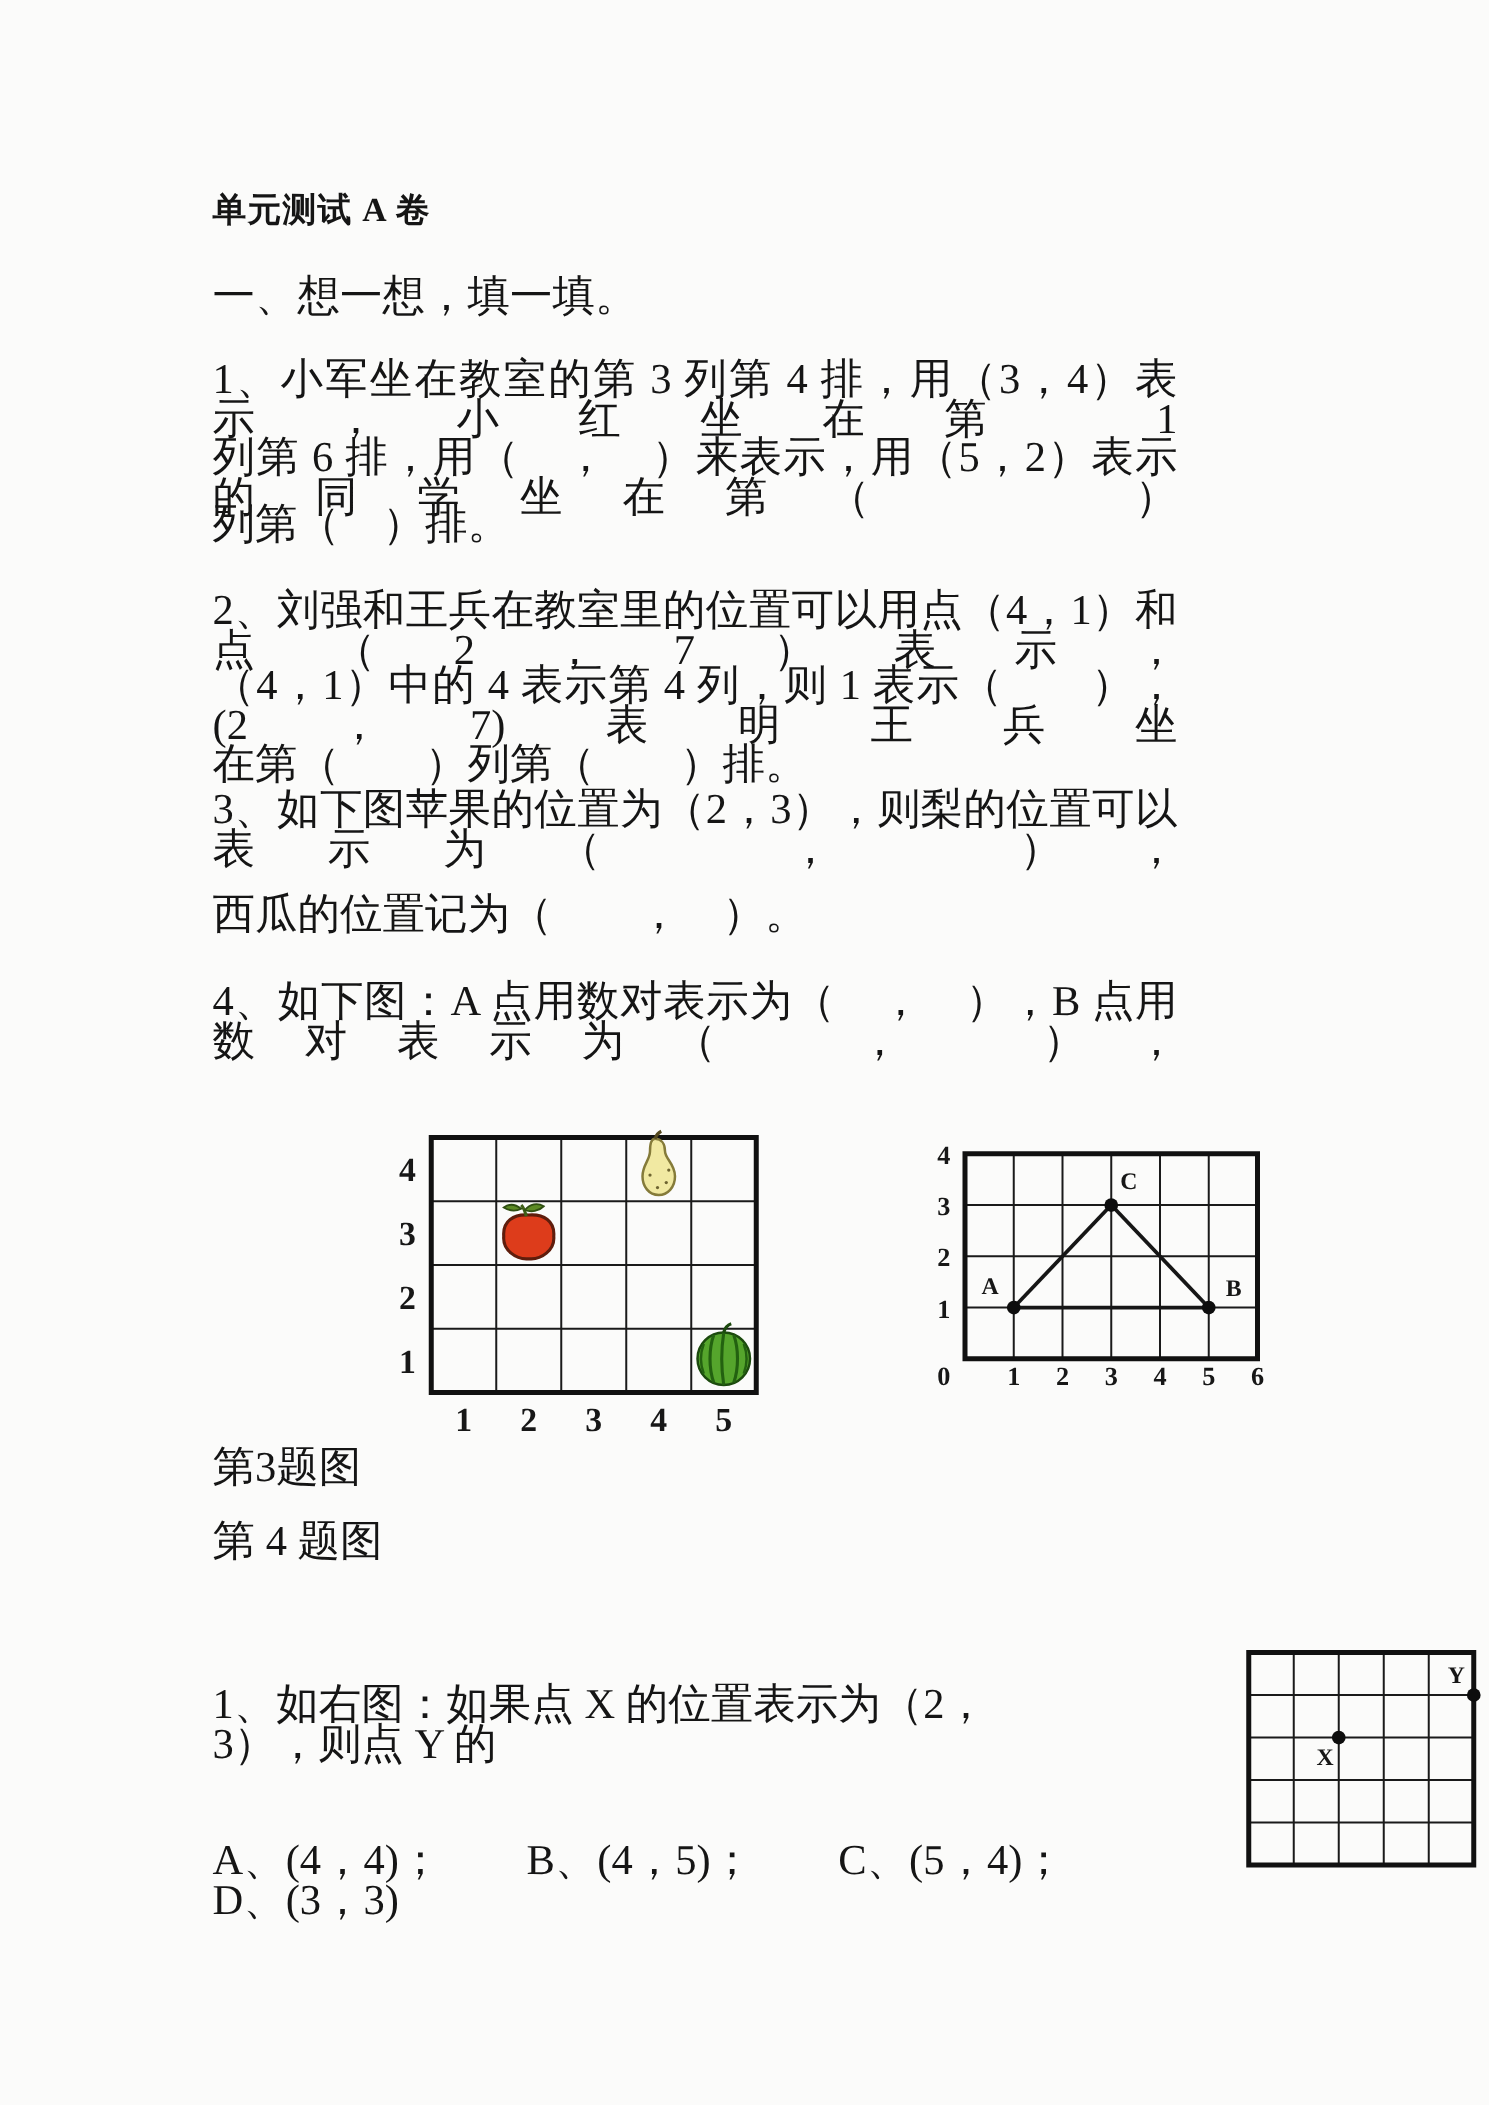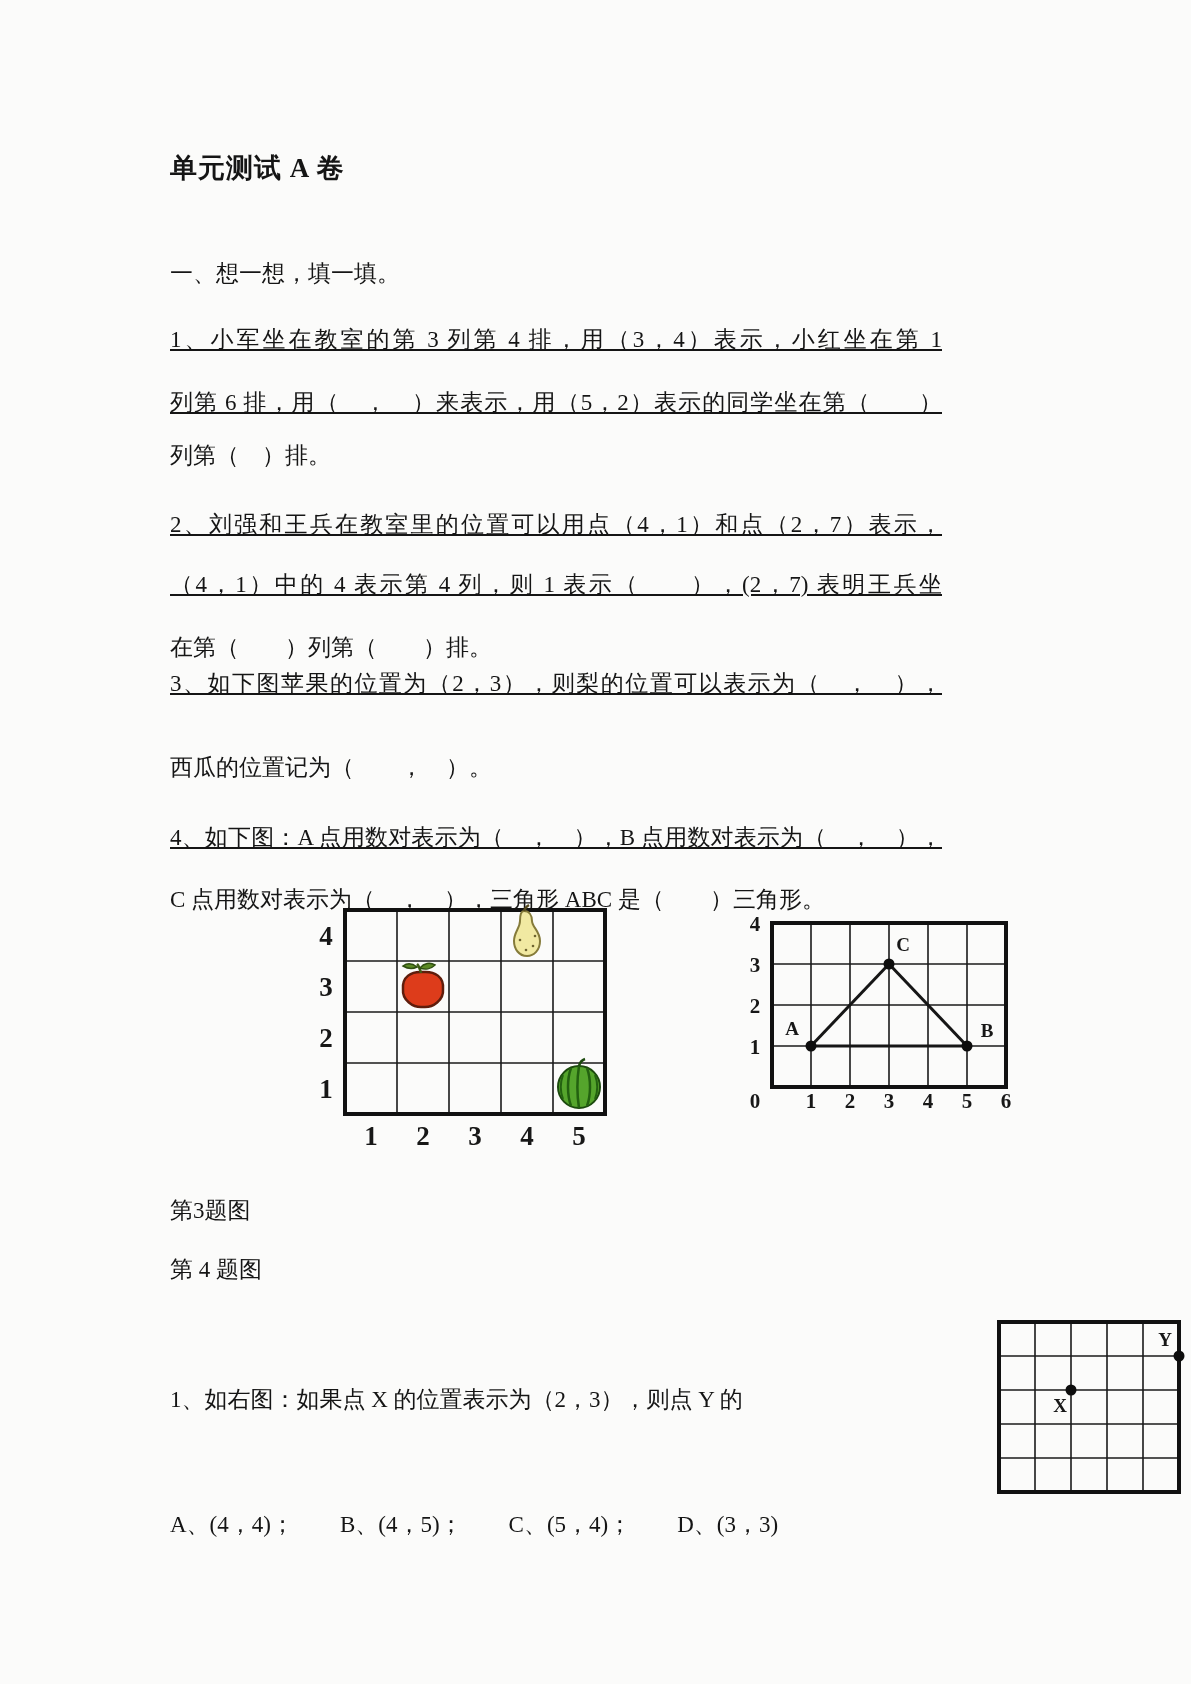--- a/index.html
+++ b/index.html
@@ -12,23 +12,23 @@
     overflow:hidden;
   }
   .page{position:absolute;inset:0;}
   .title{
     position:absolute;left:170px;top:150px;width:680px;
     font-size:27px;font-weight:bold;text-align:left;
     letter-spacing:1px;
   }
   .line{
     position:absolute;left:170px;width:772px;
-    font-size:23px;line-height:32px;white-space:pre-wrap;margin-top:36px;
+    font-size:34px;line-height:32px;white-space:pre-wrap;
   }
-  .full{text-align:justify;text-align-last:justify;text-decoration:underline;}
+  .full{text-align:justify;text-align-last:justify;}
   svg{position:absolute;}
   svg text{
     font-family:"Liberation Serif","DejaVu Serif",serif;
     fill:#171717;
   }
   .axis-num{font-size:27px;font-weight:bold;}
   .axis-num-sm{font-size:21px;font-weight:bold;}
   .pt-label{font-size:19px;font-weight:bold;}
   .gridline{stroke:#1a1a1a;stroke-width:1.6;}
   .gridborder{fill:none;stroke:#111;stroke-width:4;}
@@ -44,21 +44,20 @@
   <div class="line" style="top:222px">一、想一想，填一填。</div>
   <div class="line full" style="top:288px">1、小军坐在教室的第 3 列第 4 排，用（3，4）表示，小红坐在第 1</div>
   <div class="line full" style="top:351px">列第 6 排，用（　，　）来表示，用（5，2）表示的同学坐在第（　　）</div>
   <div class="line" style="top:404px">列第（　）排。</div>
   <div class="line full" style="top:473px">2、刘强和王兵在教室里的位置可以用点（4，1）和点（2，7）表示，</div>
   <div class="line full" style="top:533px">（4，1）中的 4 表示第 4 列，则 1 表示（　　），(2，7) 表明王兵坐</div>
   <div class="line" style="top:596px">在第（　　）列第（　　）排。</div>
   <div class="line full" style="top:632px">3、如下图苹果的位置为（2，3），则梨的位置可以表示为（　，　），</div>
   <div class="line" style="top:716px">西瓜的位置记为（　　，　）。</div>
   <div class="line full" style="top:786px">4、如下图：A 点用数对表示为（　，　），B 点用数对表示为（　，　），</div>
-  <div class="line" style="top:848px">C 点用数对表示为（　，　），三角形 ABC 是（　　）三角形。</div>
 
   <svg style="left:300px;top:893px" width="322" height="262" viewBox="0 0 322 262">
 
     <line class="gridline" x1="97" y1="17" x2="97" y2="221"></line>
     <line class="gridline" x1="149" y1="17" x2="149" y2="221"></line>
     <line class="gridline" x1="201" y1="17" x2="201" y2="221"></line>
     <line class="gridline" x1="253" y1="17" x2="253" y2="221"></line>
     <line class="gridline" x1="45" y1="68" x2="305" y2="68"></line>
     <line class="gridline" x1="45" y1="119" x2="305" y2="119"></line>
     <line class="gridline" x1="45" y1="170" x2="305" y2="170"></line>

